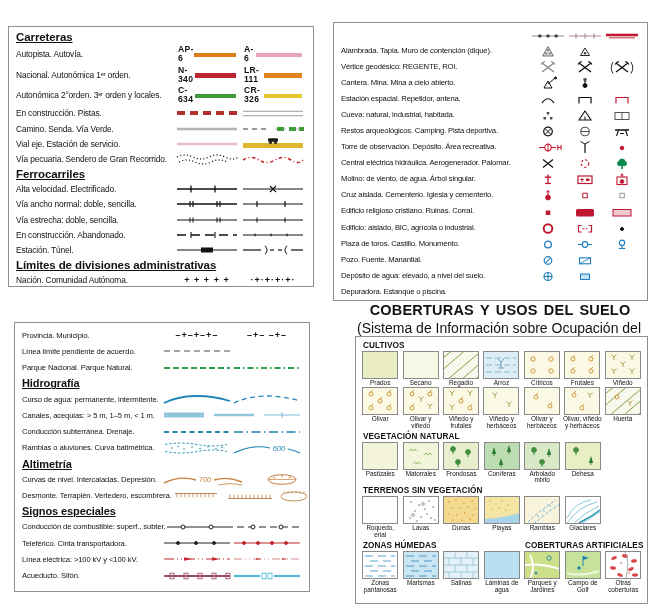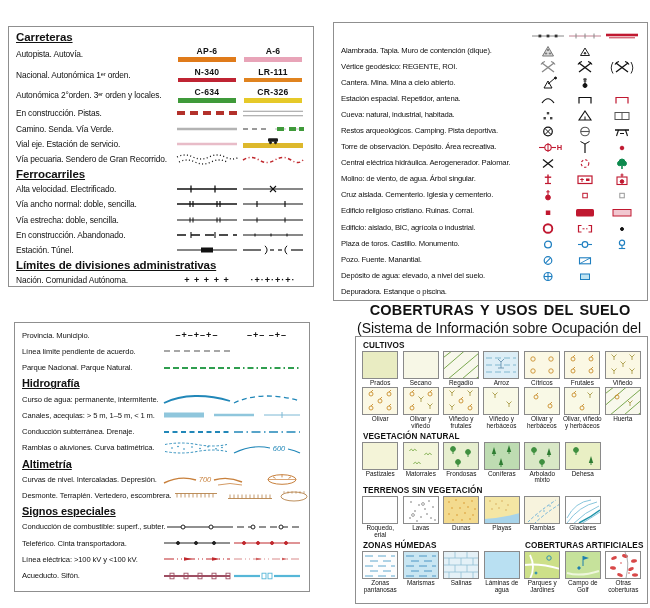--- a/index.html
+++ b/index.html
@@ -20,21 +20,21 @@
   #panel-symbols .row{height:16.1px;}
   #panel-misc .row{height:16.3px;}
   .lbl{flex:1;font-size:8.4px;letter-spacing:-.15px;white-space:nowrap;}
   #panel-symbols .lbl{font-size:7.7px;letter-spacing:-.2px;margin-top:30px;}
   #panel-misc .lbl{font-size:7.6px;letter-spacing:-.1px;}
   .p-heading{font-size:11.5px;font-weight:bold;height:15px;display:flex;align-items:center;letter-spacing:-.1px;text-decoration:underline;}
   #panel-misc .p-heading{font-size:11px;}
   .sym-cell{display:flex;justify-content:center;align-items:center;}
   .sym-cell svg{display:block;}
   .w64{width:66px;}.w36{width:37px;}.w70{width:70px;}.w140{width:140px;}
-  .shield{display:flex;flex-direction:column;align-items:center;width:58px;}
+  .shield{display:flex;align-items:center;width:58px;}
   .shield-text{font-size:8.6px;font-weight:bold;letter-spacing:.3px;line-height:1.05;}
   .shield-bar{width:58px;height:4.5px;margin-top:1px;}
   .txt-sym{font-size:9px;font-weight:bold;letter-spacing:1px;white-space:nowrap;}
   .lc-heading{font-size:8.2px;font-weight:bold;margin:2px 0 1px 3px;letter-spacing:.1px;}
   .lc-row{display:flex;}
   .lc-cell{width:40.5px;display:flex;flex-direction:column;align-items:center;}
   .lc-lbl{font-size:6.4px;line-height:1.07;text-align:center;margin-top:1px;}
   .lc-bottom{display:flex;}
   .lc-ga{width:163px;}.lc-gb{flex:1;}
 </style>

